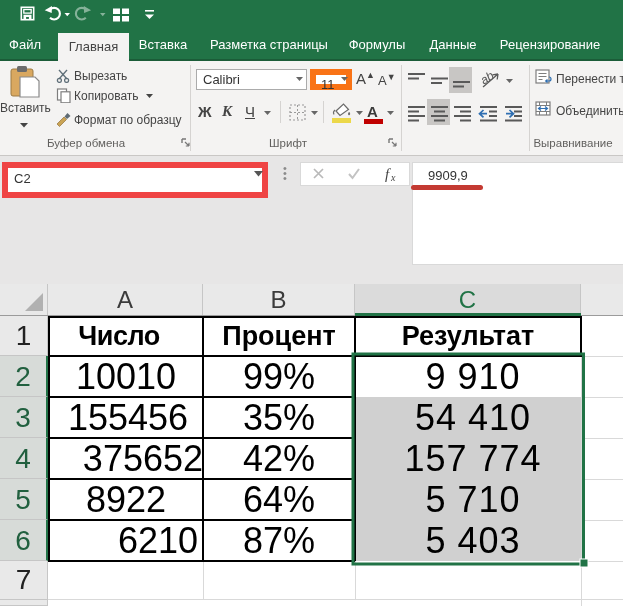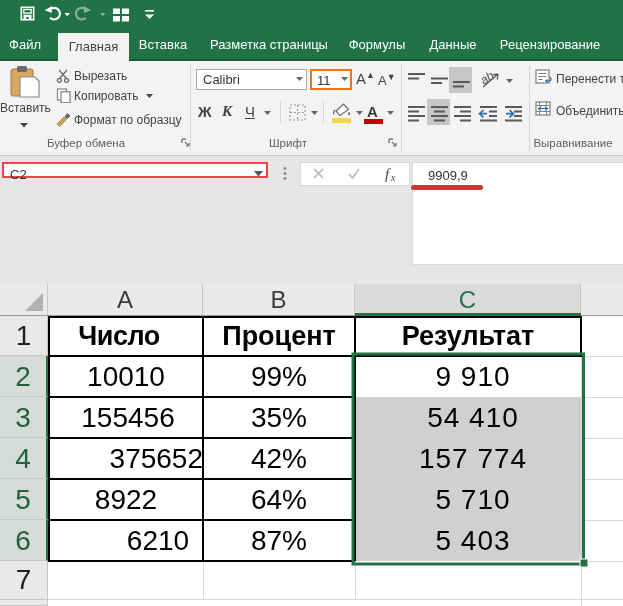--- a/index.html
+++ b/index.html
@@ -16,38 +16,38 @@
        background:#f4f3f2;color:#444;font-size:13px;line-height:28px;text-align:center;z-index:2;}
   
   #ribbon{left:0;top:61px;width:623px;height:94px;background:#f4f3f2;}
   #ribbonline{left:0;top:155px;width:623px;height:1px;background:#c9c7c5;}
   .gsep{position:absolute;top:4px;width:1px;height:86px;background:#d5d3d1;}
   .glabel{position:absolute;top:76px;height:14px;font-size:11.5px;color:#605f5d;text-align:center;}
   .rtext{position:absolute;font-size:12px;color:#444;}
   .launcher{position:absolute;width:10px;height:10px;}
   
   #fstrip{left:0;top:156px;width:623px;height:128px;background:#e7e6e6;}
-  #namebox{position:absolute;left:2px;top:6px;width:266px;height:16px;background:#fff;
-     border:2px solid #ef4444;box-sizing:border-box;font-size:13px;color:#333;
+  #namebox{position:absolute;left:2px;top:6px;width:266px;height:36px;background:#fff;
+     border:6px solid #ef4444;box-sizing:border-box;font-size:13px;color:#333;
      line-height:22px;padding-left:6px;}
   #btnbox{position:absolute;left:300px;top:6px;width:110px;height:24px;background:#fff;
      border:1px solid #d9d9d9;box-sizing:border-box;}
   #fxbox{position:absolute;left:412px;top:6px;width:212px;height:103px;background:#fff;
      border:1px solid #d9d9d9;box-sizing:border-box;font-size:13px;color:#333;}
   
   #sheet{left:0;top:284px;width:623px;height:322px;background:#fff;}
   .colhead{position:absolute;top:0;height:32px;background:#e9e9e9;
      border-right:1px solid #c6c6c6;box-sizing:border-box;
      font-size:24px;color:#3b3b3b;text-align:center;line-height:31px;}
   .rowhead{position:absolute;left:0;width:48px;background:#e9e9e9;
      border-right:1px solid #c6c6c6;border-bottom:1px solid #c6c6c6;box-sizing:border-box;
      font-size:28px;color:#222;text-align:center;}
   .rowsel{background:#d7dbd8;color:#21603f;border-right:2px solid #217346;}
   .grid{position:absolute;background:#d9d9d9;}
-  .cell{position:absolute;text-align:center;font-size:28px;color:#000;}
+  .cell{position:absolute;text-align:center;font-size:36px;color:#000;}
   .hcell{font-weight:bold;font-size:27px;}
 </style>
 </head>
 <body>
 <div id="app">
   <div class="abs" id="titlebar">
     <svg width="623" height="28" style="position:absolute;left:0;top:0;">
 
       <g stroke="#fff" fill="none" stroke-width="1.6">
         <rect x="21.3" y="7.3" width="12.4" height="12.4"></rect>
@@ -124,21 +124,21 @@
     <div class="glabel" style="left:18px;width:136px;">Буфер обмена</div>
     <svg class="launcher" style="left:181px;top:77px;" viewBox="0 0 10 10">
       <path d="M1 1 v4 M1 1 h4" stroke="#777" stroke-width="1.4" fill="none"></path>
       <path d="M4 4 l4 4 M8 8 v-3.2 M8 8 h-3.2" stroke="#777" stroke-width="1.2" fill="none"></path>
     </svg>
 
     <div style="position:absolute;left:196px;top:8px;width:111px;height:21px;background:#fff;border:1px solid #ababab;box-sizing:border-box;font-size:13px;color:#333;line-height:19px;padding-left:6px;">Calibri</div>
     <svg width="10" height="7" style="position:absolute;left:295px;top:15px;">
         <path d="M1 1 h7 l-3.5 4 z" fill="#666"></path>
       </svg>
-    <div style="position:absolute;left:310px;top:8px;width:42px;height:21px;background:#fff;border:2px solid #f97316;box-sizing:border-box;font-size:13px;color:#333;line-height:19px;padding-left:5px;">11</div>
+    <div style="position:absolute;left:310px;top:8px;width:42px;height:21px;background:#fff;border:6px solid #f97316;box-sizing:border-box;font-size:13px;color:#333;line-height:19px;padding-left:5px;">11</div>
     <svg width="10" height="7" style="position:absolute;left:340px;top:15px;">
         <path d="M1 1 h7 l-3.5 4 z" fill="#666"></path>
       </svg>
     <div style="position:absolute;left:356px;top:9px;font-size:15px;color:#444;">A<span style="font-size:9px;vertical-align:6px;">▲</span></div>
     <div style="position:absolute;left:378px;top:11px;font-size:13px;color:#444;">A<span style="font-size:9px;vertical-align:5px;">▼</span></div>
     <div style="position:absolute;left:198px;top:42px;font-size:15px;font-weight:bold;color:#444;">Ж</div>
     <div style="position:absolute;left:222px;top:42px;font-size:15px;font-style:italic;font-family:'Liberation Serif',serif;color:#444;"><b>К</b></div>
     <div style="position:absolute;left:245px;top:42px;font-size:15px;color:#444;text-decoration:underline;">Ч</div>
     <svg width="10" height="7" style="position:absolute;left:263px;top:49px;">
         <path d="M1 1 h7 l-3.5 4 z" fill="#666"></path>

